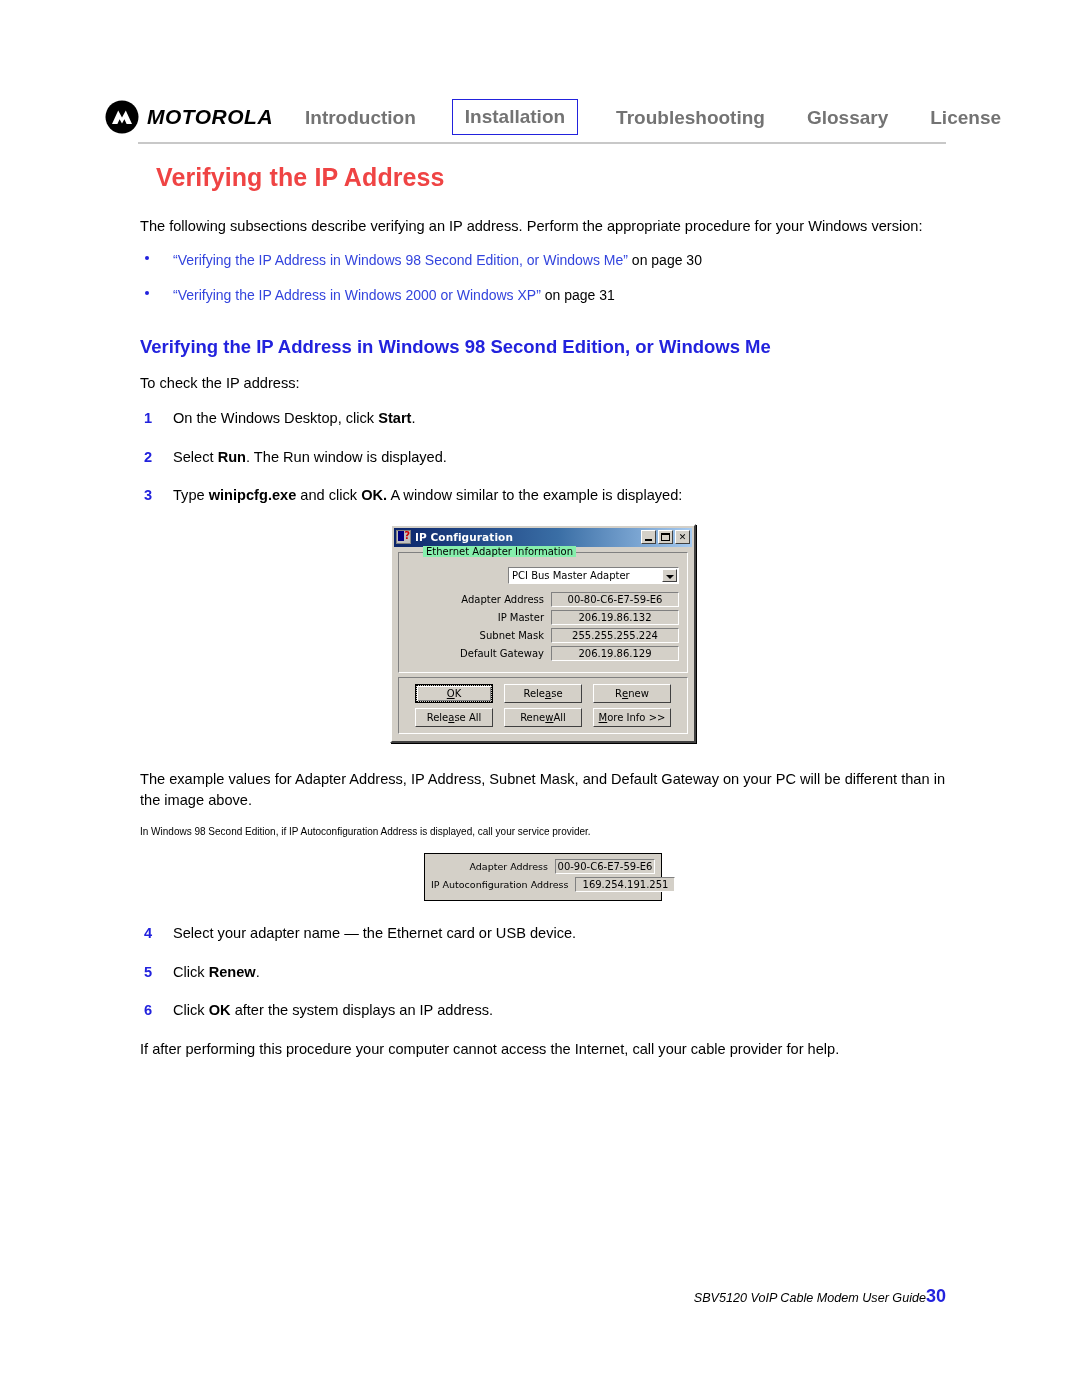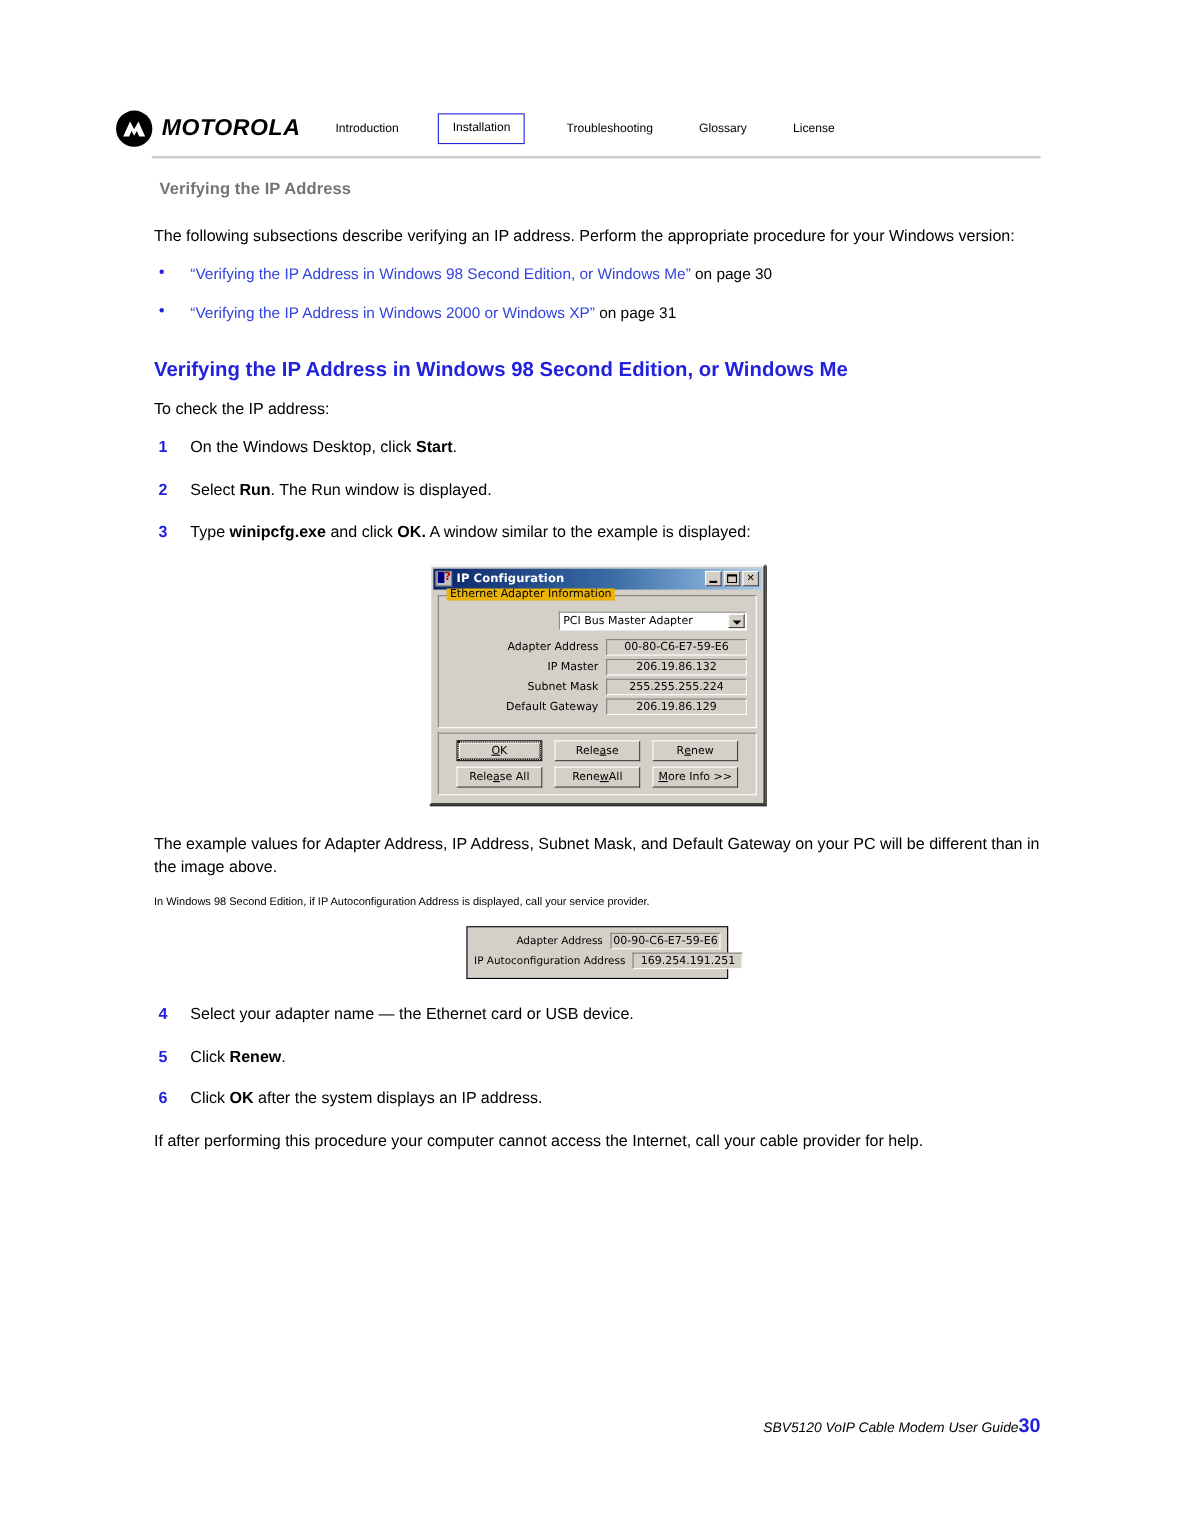--- a/index.html
+++ b/index.html
@@ -53,23 +53,23 @@
     letter-spacing: 0.5px;
     margin-left: 8px;
     color: #000;
   }
   .nav {
     display: flex;
     align-items: center;
     flex: 1 1 auto;
   }
   .nav-item {
-    font-size: 11px;
-    font-weight: normal;
-    color: #000000;
+    font-size: 19px;
+    font-weight: bold;
+    color: #737373;
     white-space: nowrap;
     padding: 0;
     margin-right: 42px;
     line-height: 1;
   }
   .nav-item.boxed {
     border: 1.5px solid #2222dd;
     padding: 7px 12px 8px 12px;
     margin-right: 38px;
     margin-left: -6px;
@@ -87,24 +87,24 @@
 
   
   .content {
     position: absolute;
     left: 140px;
     top: 164px;
     width: 806px;
   }
 
   h1.title {
-    font-size: 15px;
-    font-weight: bold;
-    color: #737373;
-    margin: 0 0 24px 5px;
+    font-size: 25px;
+    font-weight: bold;
+    color: #ef4444;
+    margin: 0 0 24px 16px;
     letter-spacing: 0.1px;
     line-height: 1.1;
   }
   h2.subtitle {
     font-size: 18.5px;
     font-weight: bold;
     color: #2222dd;
     margin: 30px 0 16px 0;
     line-height: 1.15;
   }
@@ -278,22 +278,22 @@
     border-top: 1px solid #808080;
     border-left: 1px solid #808080;
     border-right: 1px solid #ffffff;
     border-bottom: 1px solid #ffffff;
     position: relative;
     padding: 14px 8px 8px 8px;
   }
   .group-label {
     position: absolute;
     top: -7px;
-    left: 7px;
-    background: #eab308;
+    left: 24px;
+    background: #86efac;
     padding: 0 3px;
     font-size: 10px;
     color: #000;
     white-space: nowrap;
   }
   .adapter-row {
     display: flex;
     justify-content: flex-end;
     margin-bottom: 8px;
   }

